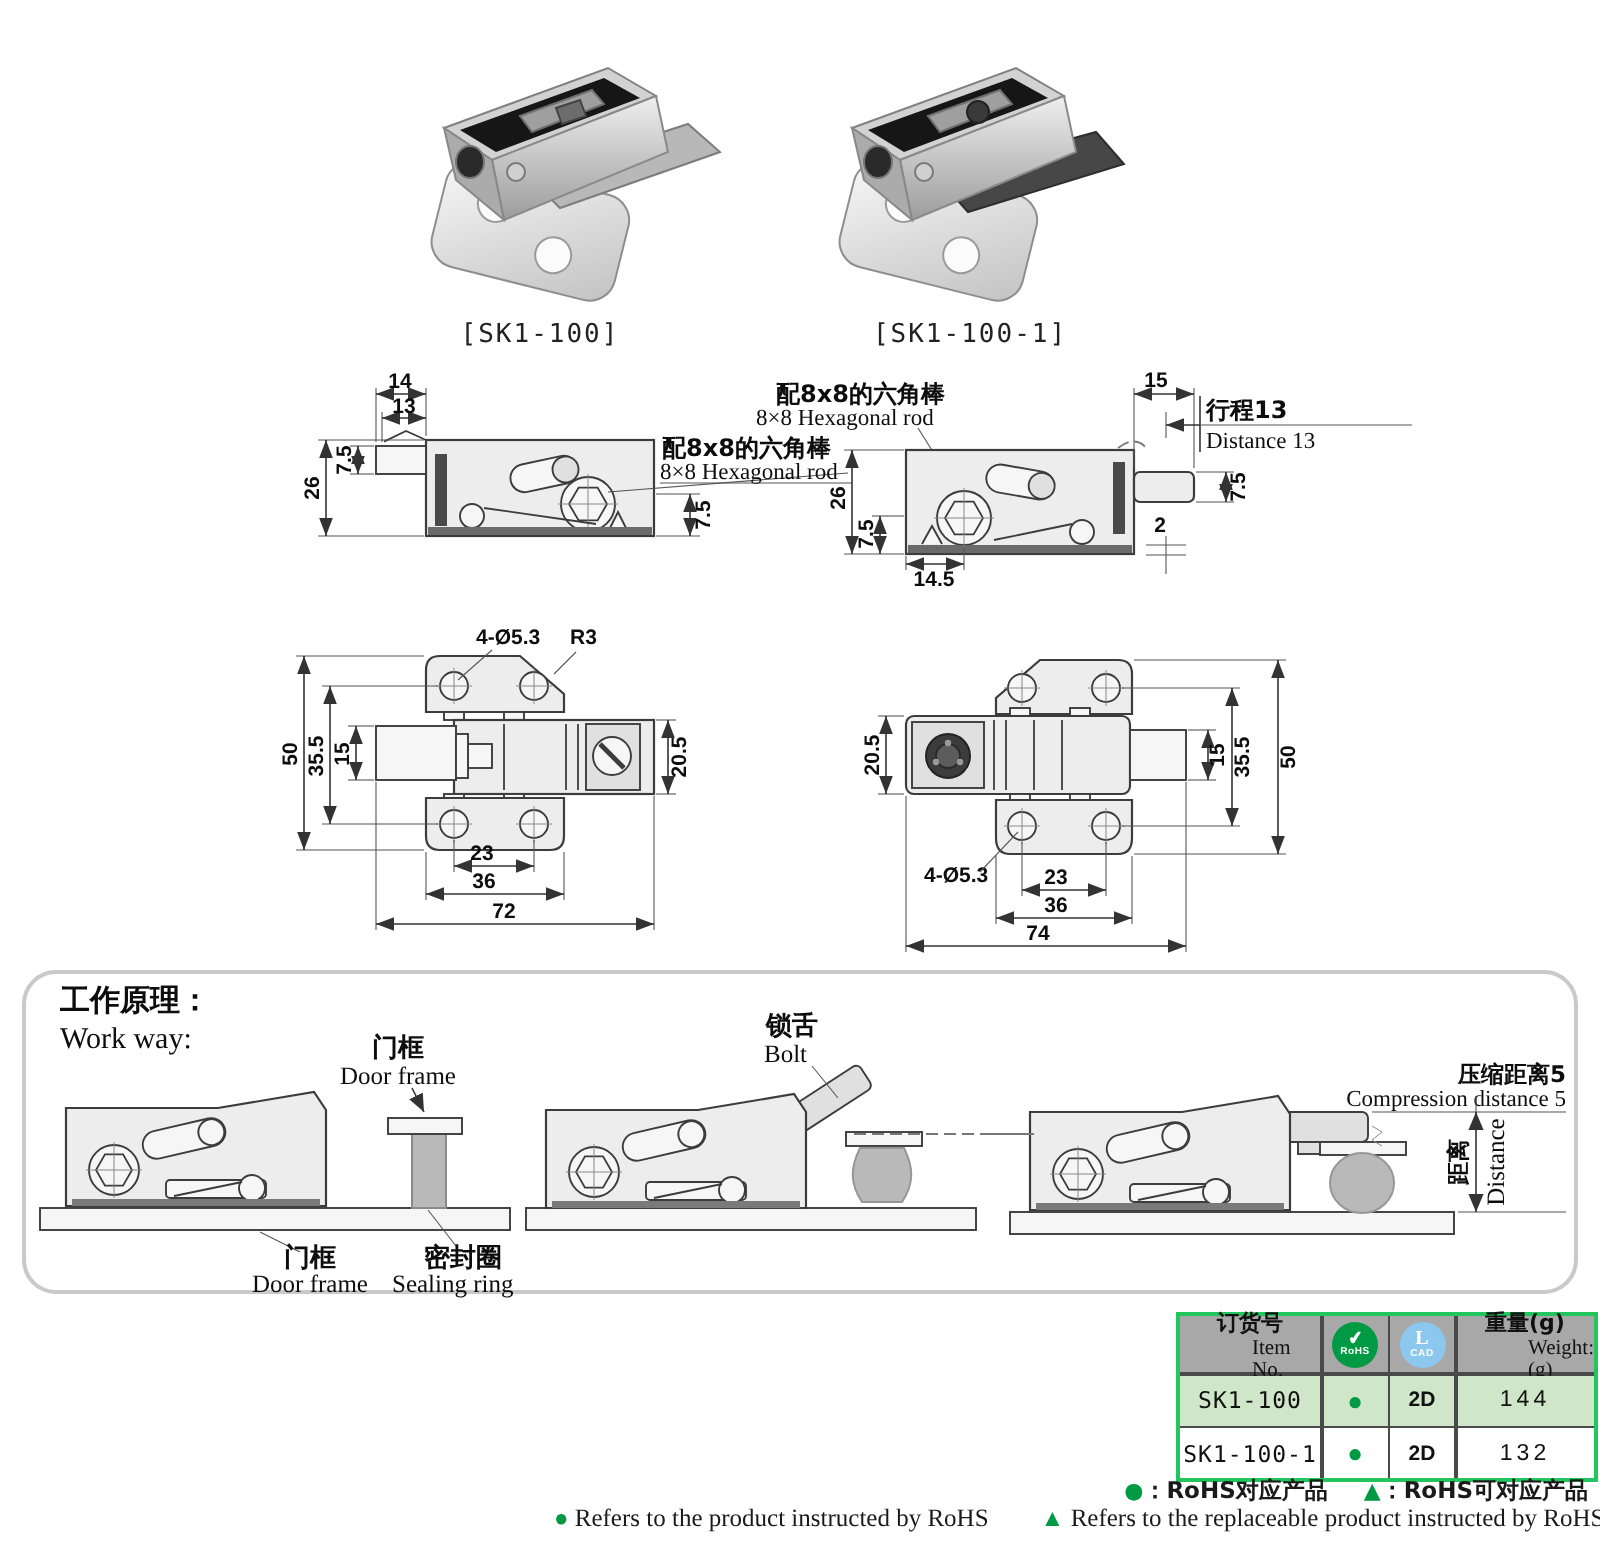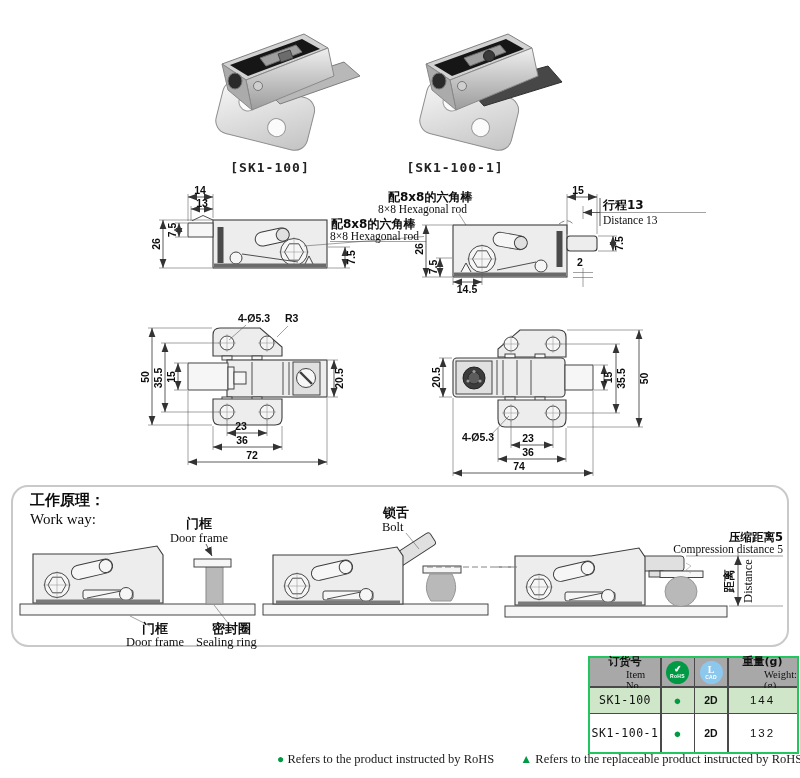--- a/index.html
+++ b/index.html
@@ -1,21 +1,21 @@
 <!DOCTYPE html>
 <html><head>
 <meta charset="utf-8">
 <style>
   html,body{margin:0;padding:0;background:#ffffff;}
   .page{position:relative;width:800px;height:778px;background:#fff;overflow:hidden;
         font-family:"Liberation Sans",sans-serif;color:#111;}
   .abs{position:absolute;}
   
   .plabel{position:absolute;top:160px;height:18px;text-align:center;
-          font-family:"DejaVu Sans Mono",monospace;font-size:13px;font-weight:bold;
+          font-family:"DejaVu Sans Mono",monospace;font-size:13px;font-weight:normal;
           letter-spacing:1px;color:#222;}
   
   svg{display:block;}
   .ol {fill:#ededed;stroke:#3c3c3c;stroke-width:1.1;}
   .ol2{fill:#f6f6f6;stroke:#3c3c3c;stroke-width:0.95;}
   .dk {fill:#e0e0e0;stroke:#3c3c3c;stroke-width:0.95;}
   .dt {fill:none;stroke:#3c3c3c;stroke-width:0.9;}
   .dl {stroke:#333;stroke-width:0.8;fill:none;}
   .ext{stroke:#555;stroke-width:0.55;fill:none;}
   .cl {stroke:#888;stroke-width:0.5;fill:none;}
@@ -28,21 +28,21 @@
   .wen {font:12.5px "Liberation Serif",serif;}
   .tcn {font:bold 15px "DejaVu Sans",sans-serif;}
   .ten {font:15px "Liberation Serif",serif;}
   
   .spec{position:absolute;left:588px;top:656px;border:2px solid #22c55e;background:#4a4a4a;
         display:grid;grid-template-columns:70px 32px 32px 68px;grid-auto-rows:auto;gap:1.5px;}
   .spec .c{background:#fff;display:flex;align-items:center;justify-content:center;
            flex-direction:column;line-height:1.05;}
   .spec .h{background:#a8a8a8;height:28px;}
   .spec .g{background:#cfe6c8;height:25px;}
-  .spec .w{background:#ffffff;height:38px;}
+  .spec .w{background:#ffffff;height:25px;}
   .spec .hcn{font:bold 11px "DejaVu Sans",sans-serif;}
   .spec .hen{font:10.5px "Liberation Serif",serif;margin-left:36px;}
   .spec .item{font:11.5px "DejaVu Sans Mono",monospace;letter-spacing:0.5px;}
   .spec .num{font:11.5px "Liberation Sans",sans-serif;letter-spacing:2px;}
   .spec .twod{font:bold 10.5px "Liberation Sans",sans-serif;text-align:center;}
   .dotg{color:#009a44;font-size:13px;line-height:13px;}
   .badge{width:23px;height:23px;border-radius:50%;display:flex;flex-direction:column;
          align-items:center;justify-content:center;color:#fff;}
   .badge.rohs{background:#009a44;}
   .badge.cad{background:#8cc8ee;}
@@ -105,21 +105,21 @@
       <polygon points="38,52 120,20 126,48 44,82" fill="url(#gface)" stroke="#8a8a8a"></polygon>
       <polygon points="14,36 38,52 44,82 20,62" fill="#ababab" stroke="#888"></polygon>
       <ellipse cx="27" cy="53" rx="7" ry="8" fill="#2a2a2a" stroke="#777"></ellipse>
       <polygon points="52,30 88,17 94,24 58,38" fill="#9f9f9f" stroke="#6f6f6f"></polygon>
       <circle cx="77" cy="28" r="5.5" fill="#3a3a3a" stroke="#222"></circle>
       <circle cx="50" cy="58" r="4.5" fill="#cfcfcf" stroke="#777"></circle>
     </g>
   </svg>
 
   <div class="plabel" style="left:205px;width:130px;">[SK1-100]</div>
-  <div class="plabel" style="left:389px;width:132px;">[SK1-100-1]</div>
+  <div class="plabel" style="left:419px;width:132px;">[SK1-100-1]</div>
 
   <svg class="abs" style="left:140px;top:185px;" width="660" height="300" viewBox="140 185 660 300">
     <defs>
       <marker id="m1" viewBox="0 0 10 10" refX="9" refY="5" markerWidth="10" markerHeight="10" orient="auto-start-reverse" markerUnits="userSpaceOnUse">
         <path d="M0,1.6 L9,5 L0,8.4 z" fill="#333"></path>
       </marker>
     </defs>
 
     <g>
       <rect x="213" y="220" width="114" height="48" class="ol"></rect>
@@ -456,17 +456,20 @@
     <div class="c g num">144</div>
 
     <div class="c w item">SK1-100-1</div>
     <div class="c w">
         <span class="dotg">●</span>
       </div>
     <div class="c w twod">2D</div>
     <div class="c w num">132</div>
   </div>
 
+  <div class="legend-cn">
+    <span class="gsym">●</span><span>：RoHS对应产品</span><span class="gap18"></span><span class="gsym">▲</span><span>：RoHS可对应产品</span>
+  </div>
   <div class="legend-en">
     <span class="gsym">●</span>&nbsp;<span>Refers to the product instructed by RoHS</span><span class="gap28"></span><span class="gsym">▲</span>&nbsp;<span>Refers to the replaceable product instructed by RoHS</span>
   </div>
 
 </div>
 
 </body></html>

